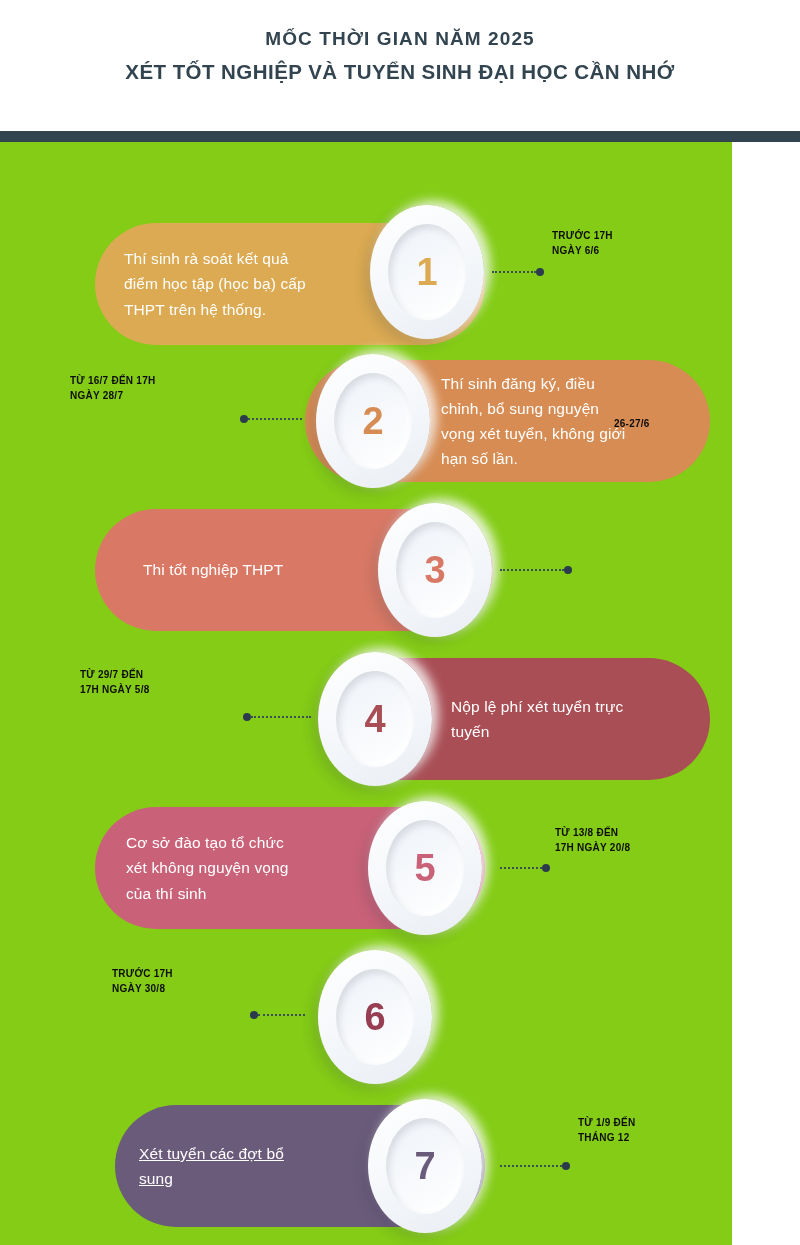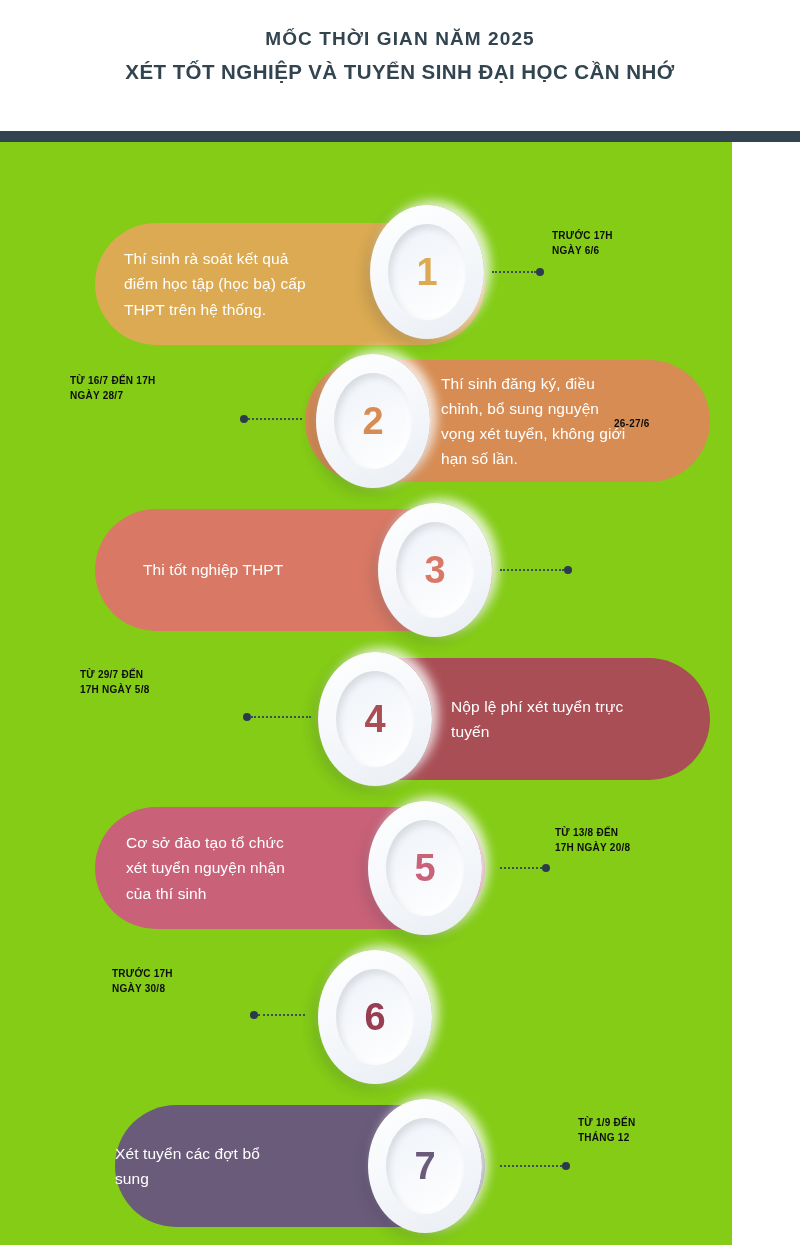--- a/index.html
+++ b/index.html
@@ -245,21 +245,21 @@
         <div class="connector" style="left: 243px; width: 68px; top: 68px;">
           <div class="conn-dot"></div>
           <div class="leader"></div>
         </div>
         <div class="caption" style="left: 80px; top: 23px;">TỪ 29/7 ĐẾN
 17H NGÀY 5/8</div>
       </div>
       <div class="row" style="top: 651px;">
         <div class="pill" style="left: 95px; width: 390px; top: 14px; background: rgb(201, 98, 120);">
           <div class="pill-text" style="white-space: pre-line; width: 235px; margin-left: 31px;">Cơ sở đào tạo tổ chức
-xét tuyển nguyện nhận
+xét không nguyện vọng
 của thí sinh</div>
         </div>
         <div class="badge" style="left: 368px; top: 8px;">
           <div class="badge-inner">
             <div class="badge-num" style="color: rgb(201, 98, 120);">5</div>
           </div>
         </div>
         <div class="connector" style="left: 500px; width: 50px; top: 70px;">
           <div class="leader"></div>
           <div class="conn-dot"></div>
@@ -275,21 +275,21 @@
         </div>
         <div class="connector" style="left: 250px; width: 55px; top: 68px;">
           <div class="conn-dot"></div>
           <div class="leader"></div>
         </div>
         <div class="caption" style="left: 112px; top: 24px;">TRƯỚC 17H
 NGÀY 30/8</div>
       </div>
       <div class="row" style="top: 949px;">
         <div class="pill" style="left: 115px; width: 370px; top: 14px; background: rgb(107, 91, 123);">
-          <div class="pill-text" style="white-space: pre-line; width: 230px; margin-left: 0;">Xét tuyển các đợt bổ
+          <div class="pill-text" style="white-space: pre-line; width: 230px; margin-left: 24px; text-decoration: underline;">Xét tuyển các đợt bổ
 sung</div>
         </div>
         <div class="badge" style="left: 368px; top: 8px;">
           <div class="badge-inner">
             <div class="badge-num" style="color: rgb(107, 91, 123);">7</div>
           </div>
         </div>
         <div class="connector" style="left: 500px; width: 70px; top: 70px;">
           <div class="leader"></div>
           <div class="conn-dot"></div>

